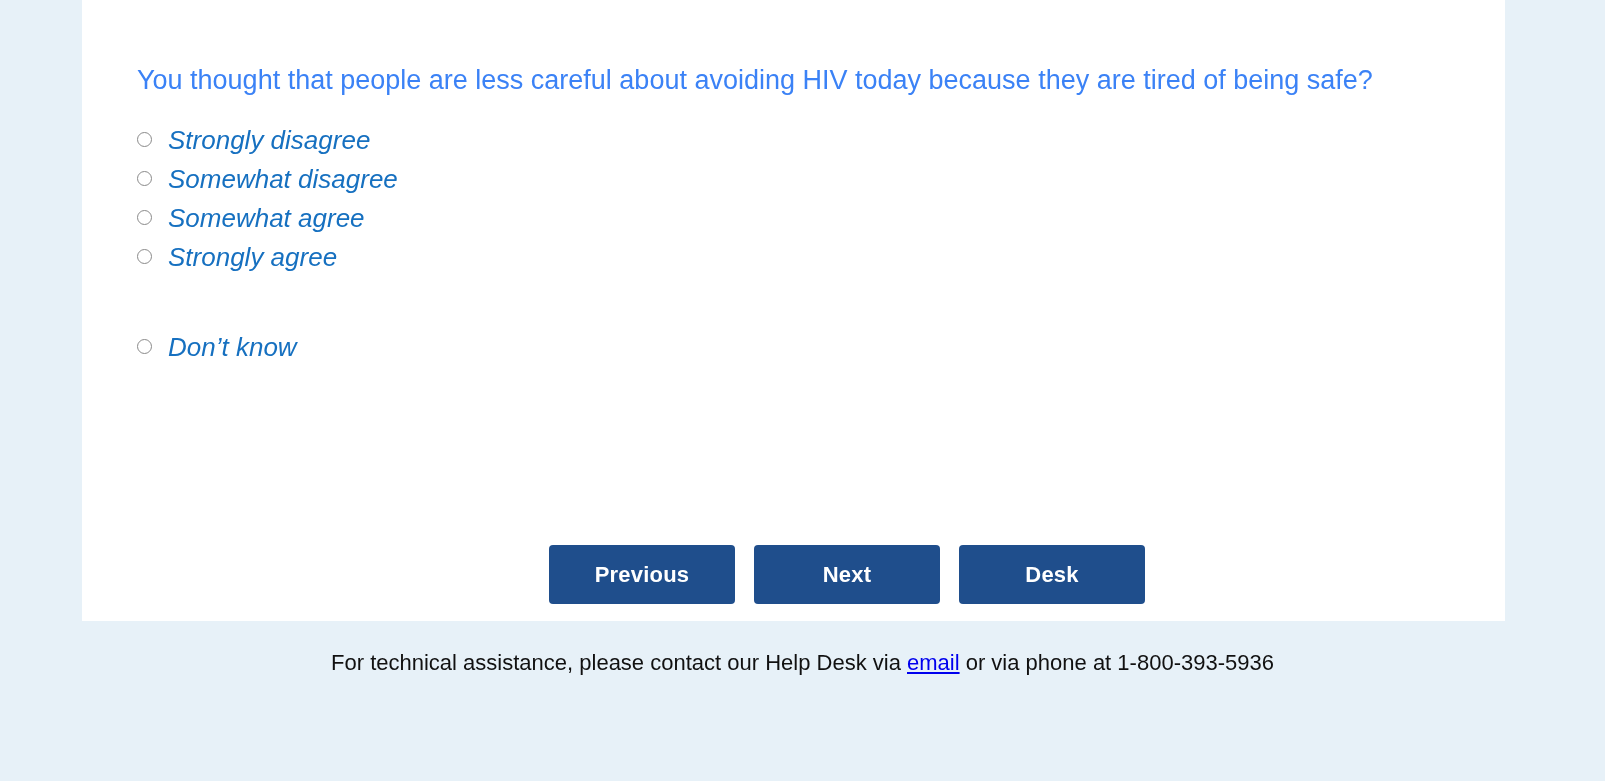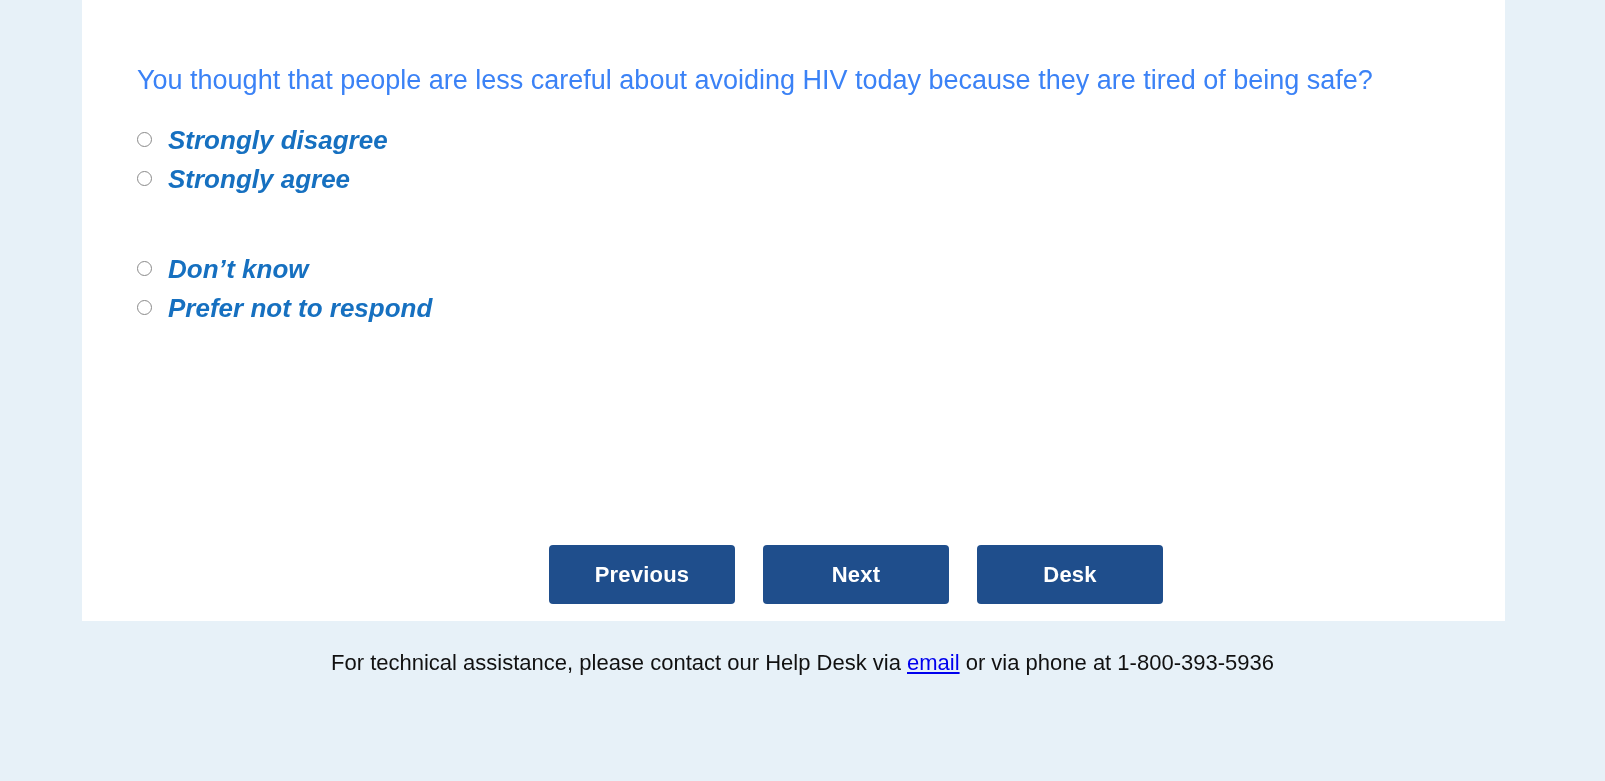--- a/index.html
+++ b/index.html
@@ -42,21 +42,20 @@
     max-width: 1285px;
     font-family: "Liberation Sans", sans-serif;
     margin: 0 0 22px 0;
     font-weight: normal;
   }
 
   .options {
     margin: 0;
     padding: 0;
     list-style: none;
-    font-weight: bold;
   }
 
   .option-row {
     display: flex;
     align-items: center;
     height: 39px;
   }
 
   .option-row.spacer-before {
     margin-top: 51px;
@@ -81,21 +80,21 @@
     font-family: "Liberation Sans", sans-serif;
     white-space: nowrap;
     line-height: 1;
   }
 
   .buttons {
     position: absolute;
     left: 467px;
     top: 545px;
     display: flex;
-    gap: 28px;
+    gap: 19px;
   }
 
   .btn {
     background: #1f4e8c;
     color: #ffffff;
     border: none;
     border-radius: 4px;
     font-family: "Liberation Sans", sans-serif;
     font-size: 22px;
     font-weight: bold;
@@ -139,37 +138,41 @@
 
       <p class="question">You thought that people are less careful about avoiding HIV today because they are tired of being safe?</p>
 
       <ul class="options">
 
         <li class="option-row">
           <span class="radio"></span>
           <span class="option-label">Strongly disagree</span>
         </li>
 
+        <li class="option-row">
+          <span class="radio"></span>
+          <span class="option-label">Somewhat disagree</span>
+        </li>
 
 
+        <li class="option-row">
+          <span class="radio"></span>
+          <span class="option-label">Somewhat agree</span>
+        </li>
 
         <li class="option-row">
           <span class="radio"></span>
           <span class="option-label">Strongly agree</span>
         </li>
 
         <li class="option-row spacer-before">
           <span class="radio"></span>
           <span class="option-label">Don’t know</span>
         </li>
 
-        <li class="option-row">
-          <span class="radio"></span>
-          <span class="option-label">Prefer not to respond</span>
-        </li>
 
       </ul>
     </div>
 
     <div class="buttons">
       <button class="btn">Previous</button>
       <button class="btn">Next</button>
       <button class="btn">Desk</button>
     </div>
   </div>

